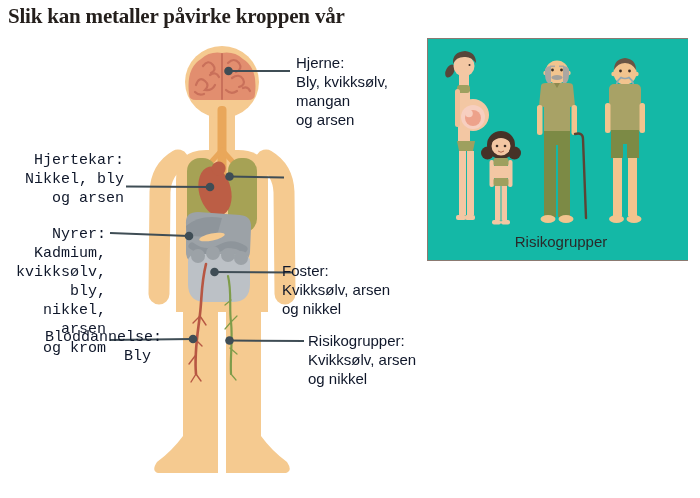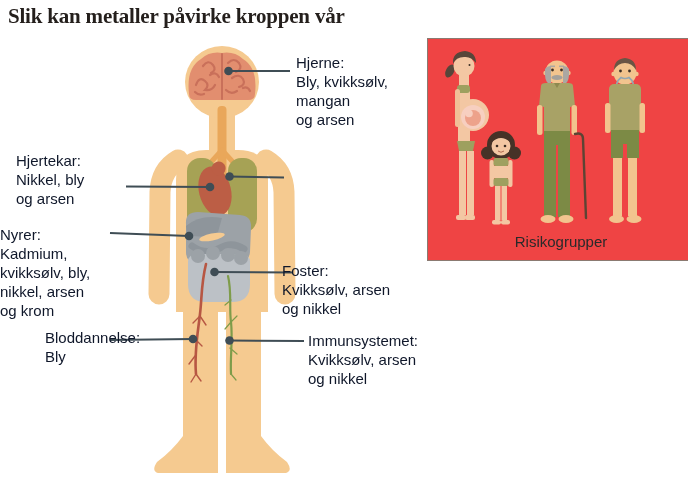--- a/index.html
+++ b/index.html
@@ -10,31 +10,31 @@
   .scene{position:absolute;left:0;top:0;width:700px;height:498px;}
   .page-title{
     position:absolute;left:8px;top:4px;
     font-family:"Liberation Serif",serif;font-weight:bold;
     font-size:21px;color:#241f1c;letter-spacing:-0.2px;white-space:nowrap;
   }
   .callout{
     position:absolute;font-size:15px;line-height:19px;color:#0f172a;
     white-space:pre-line;
   }
-  .align-right{}
+  .align-right{text-align:right;font-family:Liberation Mono, monospace;}
   .lbl-brain{left:296px;top:53px;}
   .lbl-cardio{left:16px;top:151px;width:108px;}
   .lbl-lungs{left:295px;top:150px;}
   .lbl-kidneys{left:0px;top:225px;width:106px;}
   .lbl-fetus{left:282px;top:261px;}
   .lbl-blood{left:17px;top:328px;width:106px;margin-left:28px;}
   .lbl-immune{left:308px;top:331px;}
   .risk-box{
     position:absolute;left:427px;top:38px;width:266px;height:221px;
-    border:1.5px solid #8b7a71;background:#ef4444;
+    border:1.5px solid #8b7a71;background:#14b8a6;
   }
   .risk-box svg{display:block;}
   .risk-caption{
     position:absolute;left:0;right:0;top:194px;text-align:center;
     font-size:15px;color:#2a2a2a;
   }
 </style>
 </head>
 <body>
 
@@ -168,21 +168,21 @@
   <div class="callout lbl-kidneys align-right">Nyrer:
 Kadmium,
 kvikksølv, bly,
 nikkel, arsen
 og krom</div>
   <div class="callout lbl-fetus">Foster:
 Kvikksølv, arsen
 og nikkel</div>
   <div class="callout lbl-blood align-right">Bloddannelse:
 Bly</div>
-  <div class="callout lbl-immune">Immunsystemet:
+  <div class="callout lbl-immune">Risikogrupper:
 Kvikksølv, arsen
 og nikkel</div>
 
   <div class="risk-box">
     <svg width="266" height="190" viewBox="0 0 266 190" aria-hidden="true">
 
       <g>
         <ellipse cx="22" cy="32" rx="4" ry="7" fill="#57463A" transform="rotate(28 22 32)"></ellipse>
         <rect x="30" y="52" width="12" height="52" fill="#F3C7A3"></rect>
         <circle cx="45" cy="76" r="16" fill="#F3C7A3"></circle>

